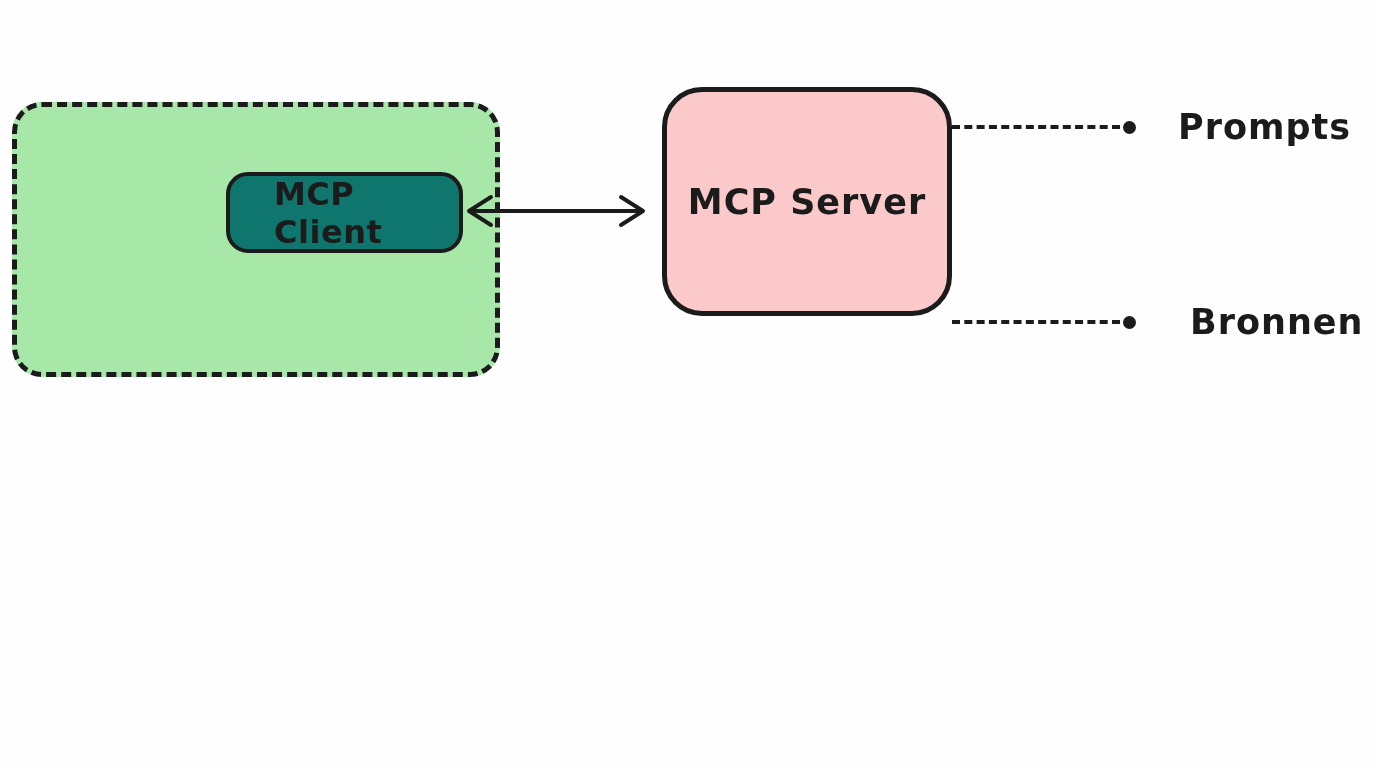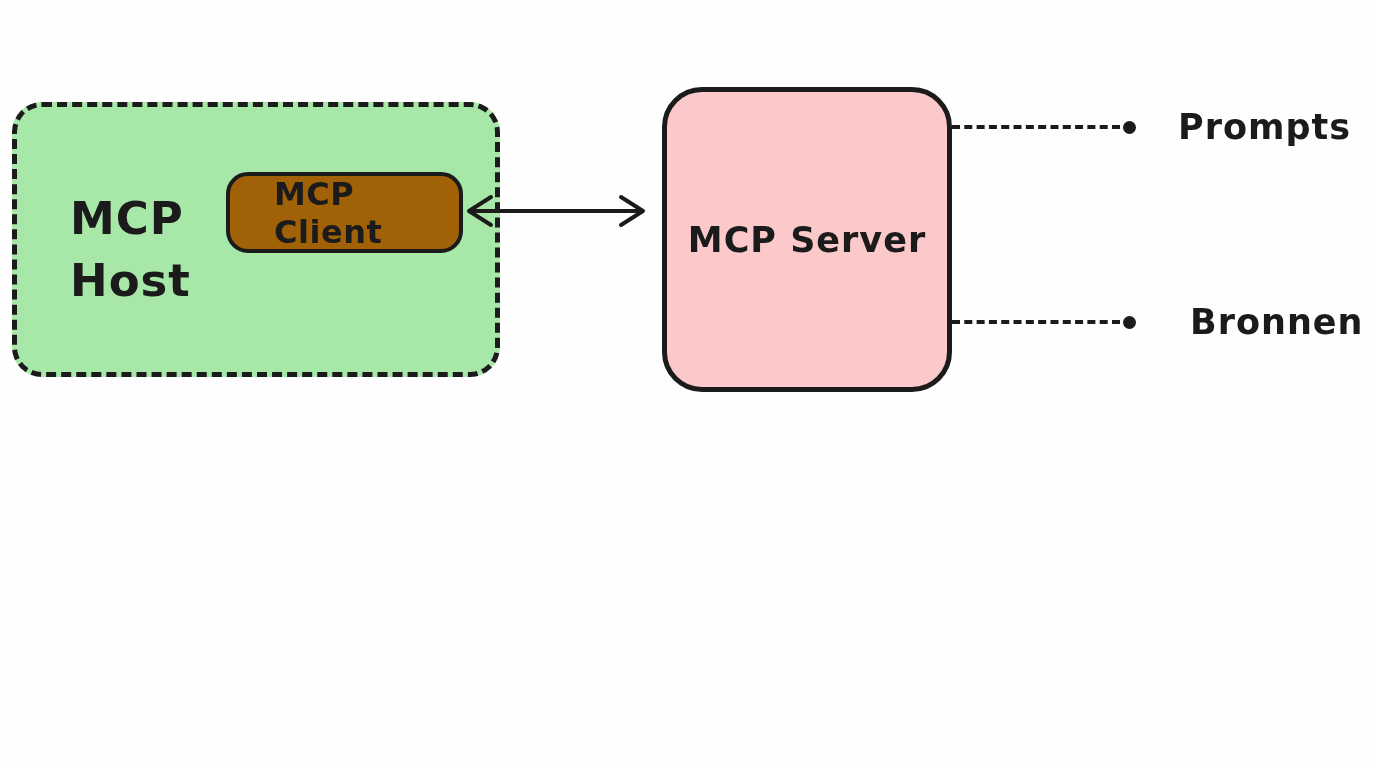--- a/index.html
+++ b/index.html
@@ -63,21 +63,21 @@
     stroke-width: 4;
     fill: none;
     stroke-linecap: round;
     stroke-linejoin: round;
   }
 
   
   .server-box {
     position: absolute;
     left: 662px; top: 87px;
-    width: 290px; height: 305px;
+    width: 290px; height: 229px;
     border: 5px solid #f97316;
     border-radius: 40px;
     display: flex;
     align-items: center;
     justify-content: center;
   }
   .server-label {
     font-size: 35px;
     font-weight: bold;
     color: #1b1b1b;
@@ -117,23 +117,22 @@
   }
   .connector-3 .connector-label { margin-left: 54px; }
 </style>
 </head>
 <body>
 
 <div class="stage" style="background: rgb(254, 254, 254);">
 
   <div class="host-box" style="background: rgb(167, 232, 169); border-color: rgb(27, 27, 27);">
   </div>
-  <div class="host-label">MCP Host</div>
 
-  <div class="client-box" style="background: #a16207; border-color: rgb(27, 27, 27); padding-left: 44px;">
+  <div class="client-box" style="background: #0f766e; border-color: rgb(27, 27, 27); padding-left: 44px;">
     <span class="client-label">MCP Client</span>
   </div>
 
   <svg class="bi-arrow" viewBox="0 0 200 48" aria-hidden="true">
     <path d="M14 24 L186 24"></path>
     <path d="M35 10 L13 24 L35 38"></path>
     <path d="M165 10 L187 24 L165 38"></path>
   </svg>
 
   <div class="server-box" style="background: rgb(251, 201, 201); border-color: rgb(27, 27, 27);">

